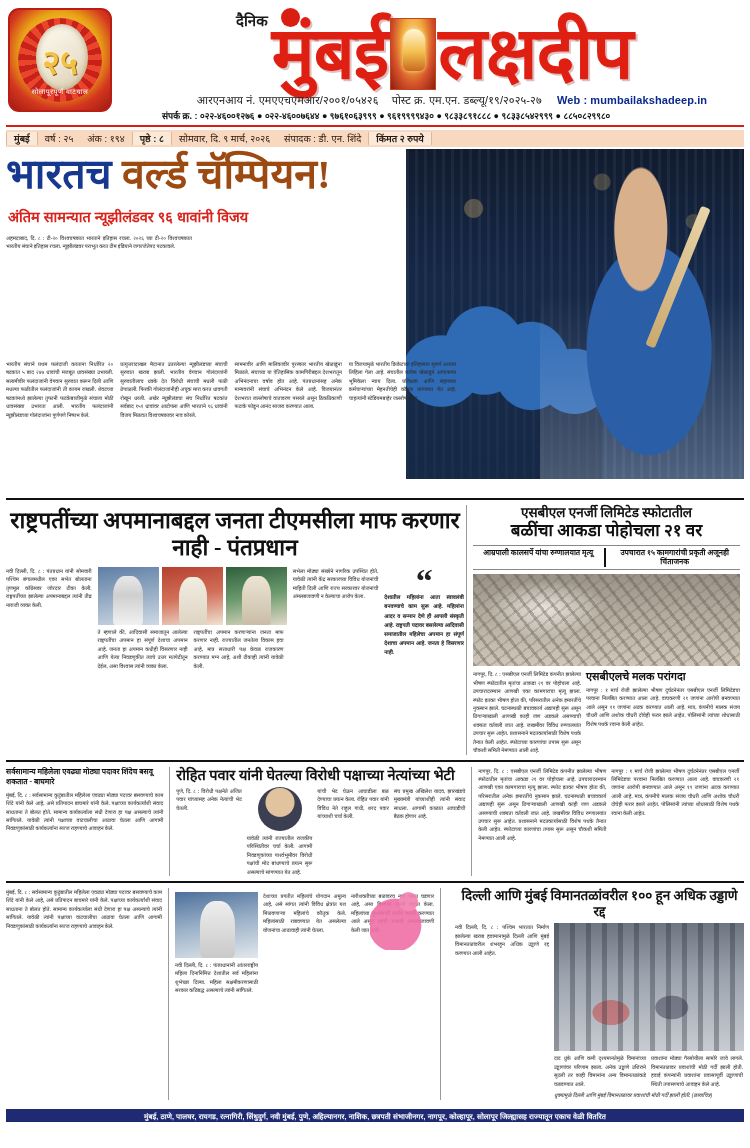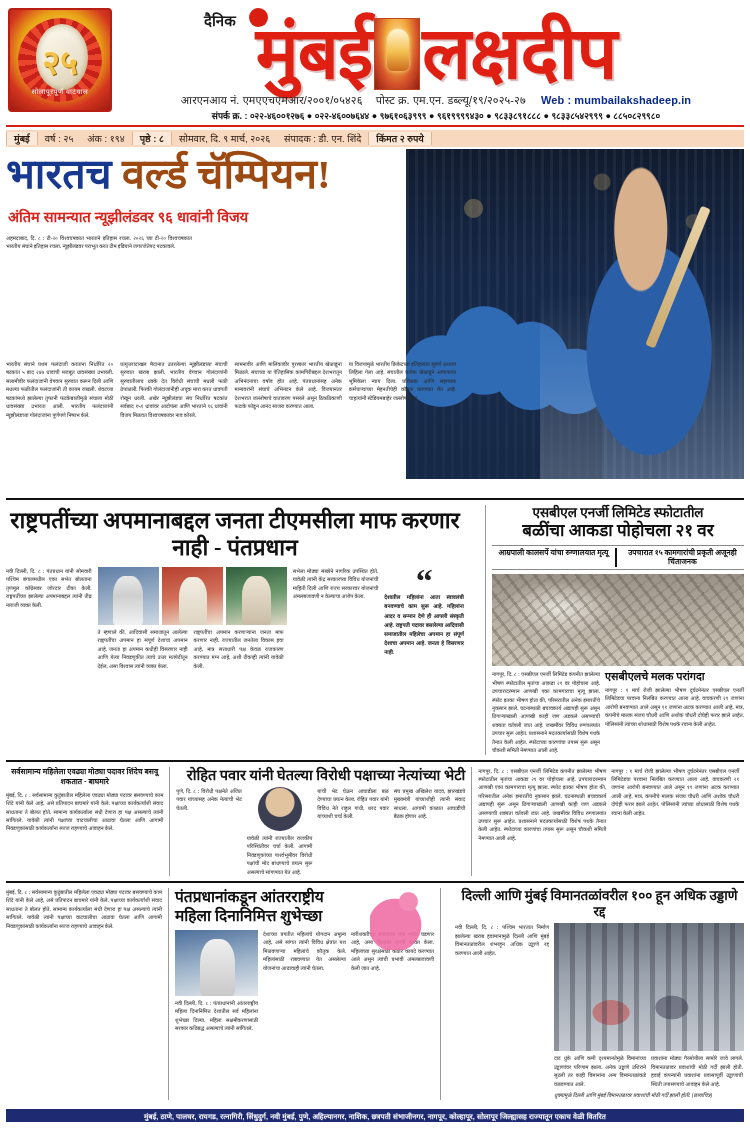--- a/index.html
+++ b/index.html
@@ -11,21 +11,21 @@
   }
   .page { position: relative; width: 750px; height: 1148px; background: #fff; }
 
   
   .masthead {
     position: relative; height: 122px; width: 750px;
     padding: 4px 8px 0 8px; display: flex; align-items: flex-start;
   }
   .logo-badge {
     width: 104px; height: 104px; margin-top: 4px; flex: 0 0 104px;
-    border-radius: 4px; position: relative; overflow: hidden;
+    border-radius: 11px; position: relative; overflow: hidden;
     background: radial-gradient(circle at 50% 42%, #ffe9a8 0%, #f7c948 28%, #e8a317 52%, #d4361f 74%, #9e1b10 100%);
     border: 2px solid #b81e14;
     padding-left: 20px;
   }
   .logo-badge .sun {
     position: absolute; inset: 8px; border-radius: 50%;
     background: repeating-conic-gradient(#c8211a 0deg 9deg, #e8452c 9deg 18deg);
   }
   .logo-badge .inner-oval {
     position: absolute; left: 26px; top: 14px; width: 52px; height: 66px;
@@ -36,21 +36,21 @@
     position: absolute; left: 0; right: 0; top: 28px; text-align: center;
     font-size: 34px; font-weight: bold; color: #f2c14a;
     text-shadow: 1px 1px 0 #8a5b08, -1px -1px 0 #fff3c4;
     font-family: "Liberation Serif", serif;
   }
   .logo-badge .ribbon {
     position: absolute; left: 6px; right: 6px; bottom: 14px; text-align: center;
     font-size: 7px; color: #fff; letter-spacing: .5px;
     background: rgba(190,28,20,.0);
   }
-  .title-wrap { flex: 1; position: relative; padding-left: 18px; }
+  .title-wrap { flex: 1; position: relative; padding-left: 18px; margin-left: 32px; }
   .dainik {
     position: absolute; left: 92px; top: 6px;
     font-size: 15px; font-weight: bold; color: #1a1a1a;
   }
   .dainik-dot {
     position: absolute; left: 137px; top: 4px; width: 19px; height: 19px;
     border-radius: 50%; background: #d81f12;
   }
   .mast-title {
     margin-top: 14px; display: flex; align-items: center; justify-content: center;
@@ -72,21 +72,21 @@
     content:""; position:absolute; left:12px; top:10px; width:22px; height:42px;
     border-radius: 11px 11px 6px 6px;
     background: linear-gradient(180deg,#fff6d8,#f3c04f 55%,#c96a1e);
     box-shadow: 0 0 4px rgba(255,230,150,.9);
   }
   .reg-line {
     text-align: center; font-size: 11px; color: #222; margin-top: 2px; letter-spacing: .1px;
   }
   .reg-line .web { font-weight: bold; color: #0a2a8c; margin-left: 12px; }
   .contact-line {
-    text-align: center; font-size: 9px; color: #111; font-weight: bold; margin-top: 2px;
+    text-align: left; font-size: 9px; color: #111; font-weight: bold; margin-top: 2px;
   }
   .mast-rule { height: 2px; background: #d81f12; margin: 3px 6px 0 6px; }
 
   
   .infobar {
     margin: 3px 6px 0 6px; height: 17px; background: #f8d9c0;
     display: flex; align-items: center; gap: 0px;
     font-size: 9.5px; color: #2a1a10; position: relative; z-index: 4;
   }
   .infobar .cell { padding: 0 7px; white-space: nowrap; }
@@ -143,21 +143,21 @@
   .lead-cols { display: flex; gap: 7px; margin-top: 6px; }
   .lead-cols .col { width: 126px; }
   .body-text {
     font-size: 5.2px; line-height: 1.62; color: #2b2b2b; text-align: justify;
     font-family: "Liberation Serif", serif;
   }
   .body-text.ind::first-line { text-indent: 12px; }
   .hr-thick { height: 2px; background: #111; margin: 5px 6px; }
 
   
-  .sec2 { display: flex; margin: 0 6px; gap: 21px; }
+  .sec2 { display: flex; margin: 0 6px; gap: 2px; }
   .sec2-left { width: 458px; }
   .sec2-right { width: 274px; border-left: 1px solid #9a9a9a; padding-left: 6px; }
   .headline-2 {
     font-family: "Liberation Serif", serif; font-weight: bold; font-size: 22.5px;
     line-height: 1.22; text-align: center; color: #111; margin-top: 2px;
   }
   .sec2-body { display: flex; gap: 6px; margin-top: 5px; }
   .sec2-body .col { width: 86px; }
   .photo-row { display: flex; gap: 3px; margin-bottom: 3px; }
   .ph {
@@ -211,23 +211,23 @@
   .side-split .tcol { flex: 1; }
   .headline-4 { font-family: "Liberation Serif", serif; font-weight: bold; font-size: 11px;
     line-height: 1.25; color: #111; margin-bottom: 2px; }
 
   
   .sec3 { display: flex; margin: 0 6px; gap: 6px; }
   .sec3 .c1 { width: 158px; }
   .sec3 .c2 { width: 296px; border-left: 1px solid #9a9a9a; padding-left: 6px; }
   .sec3 .c3 { width: 274px; border-left: 1px solid #9a9a9a; padding-left: 6px; }
   .headline-5 { font-family: "Liberation Serif", serif; font-weight: bold; font-size: 7.6px;
-    text-align: center; line-height: 1.4; color: #111; }
+    line-height: 1.4; color: #111; }
   .headline-6 { font-family: "Liberation Serif", serif; font-weight: bold; font-size: 14.5px;
-    text-align: right; line-height: 1.2; color: #111; }
+    text-align: left; line-height: 1.2; color: #111; }
   .ph.round {
     width: 44px; height: 44px; border-radius: 50%; flex: 0 0 44px;
     background: radial-gradient(circle at 50% 35%, #e2c39f 0 14px, #3c3f52 15px 100%);
   }
 
   
   .sec4 { display: flex; margin: 0 6px; gap: 6px; }
   .sec4 .c1 { width: 158px; }
   .sec4 .c2 { width: 266px; border-left: 1px solid #9a9a9a; padding-left: 6px; position: relative; }
   .sec4 .c3 { width: 304px; border-left: 1px solid #9a9a9a; padding-left: 14px; }
@@ -427,24 +427,20 @@
   </div>
 
   <div class="hr-thick"></div>
 
   <div class="sec4">
     <div class="c1">
       <div class="body-text">मुंबई, दि. ८ : सर्वसामान्य कुटुंबातील महिलेला एवढ्या मोठ्या पदावर बसवण्याचे काम शिंदे यांनी केले आहे, असे प्रतिपादन बाघमारे यांनी केले. पक्षाच्या कार्यकर्त्यांशी संवाद साधताना ते बोलत होते. सामान्य कार्यकर्त्याला संधी देणारा हा पक्ष असल्याचे त्यांनी सांगितले. यावेळी त्यांनी पक्षाच्या वाटचालीचा आढावा घेतला आणि आगामी निवडणुकांसाठी कार्यकर्त्यांना सज्ज राहण्याचे आवाहन केले.</div>
     </div>
     <div class="c2">
       <div class="wm-lady"></div>
-      <div class="headline-7">
-        <div>पंतप्रधानांकडून आंतरराष्ट्रीय</div>
-        <div>महिला दिनानिमित्त शुभेच्छा</div>
-      </div>
       <div style="display:flex;gap:5px;margin-top:4px;">
         <div style="width:84px;">
           <div class="ph modi2" style="position:relative;margin-bottom:3px;"></div>
           <div class="body-text ind">नवी दिल्ली, दि. ८ : पंतप्रधानांनी आंतरराष्ट्रीय महिला दिनानिमित्त देशातील सर्व महिलांना शुभेच्छा दिल्या. महिला सक्षमीकरणासाठी सरकार कटिबद्ध असल्याचे त्यांनी सांगितले.</div>
         </div>
         <div style="width:84px;">
           <div class="body-text">देशाच्या प्रगतीत महिलांचे योगदान अमूल्य आहे, असे सांगत त्यांनी विविध क्षेत्रांत यश मिळवणाऱ्या महिलांचे कौतुक केले. महिलांसाठी राबवण्यात येत असलेल्या योजनांचा आढावाही त्यांनी घेतला.</div>
         </div>
         <div style="width:84px;">
           <div class="body-text">नारीशक्तीच्या बळावरच नवा भारत घडणार आहे, असा विश्वास त्यांनी व्यक्त केला. महिलांच्या सुरक्षेसाठी कठोर कायदे करण्यात आले असून त्यांची प्रभावी अंमलबजावणी केली जात आहे.</div>

